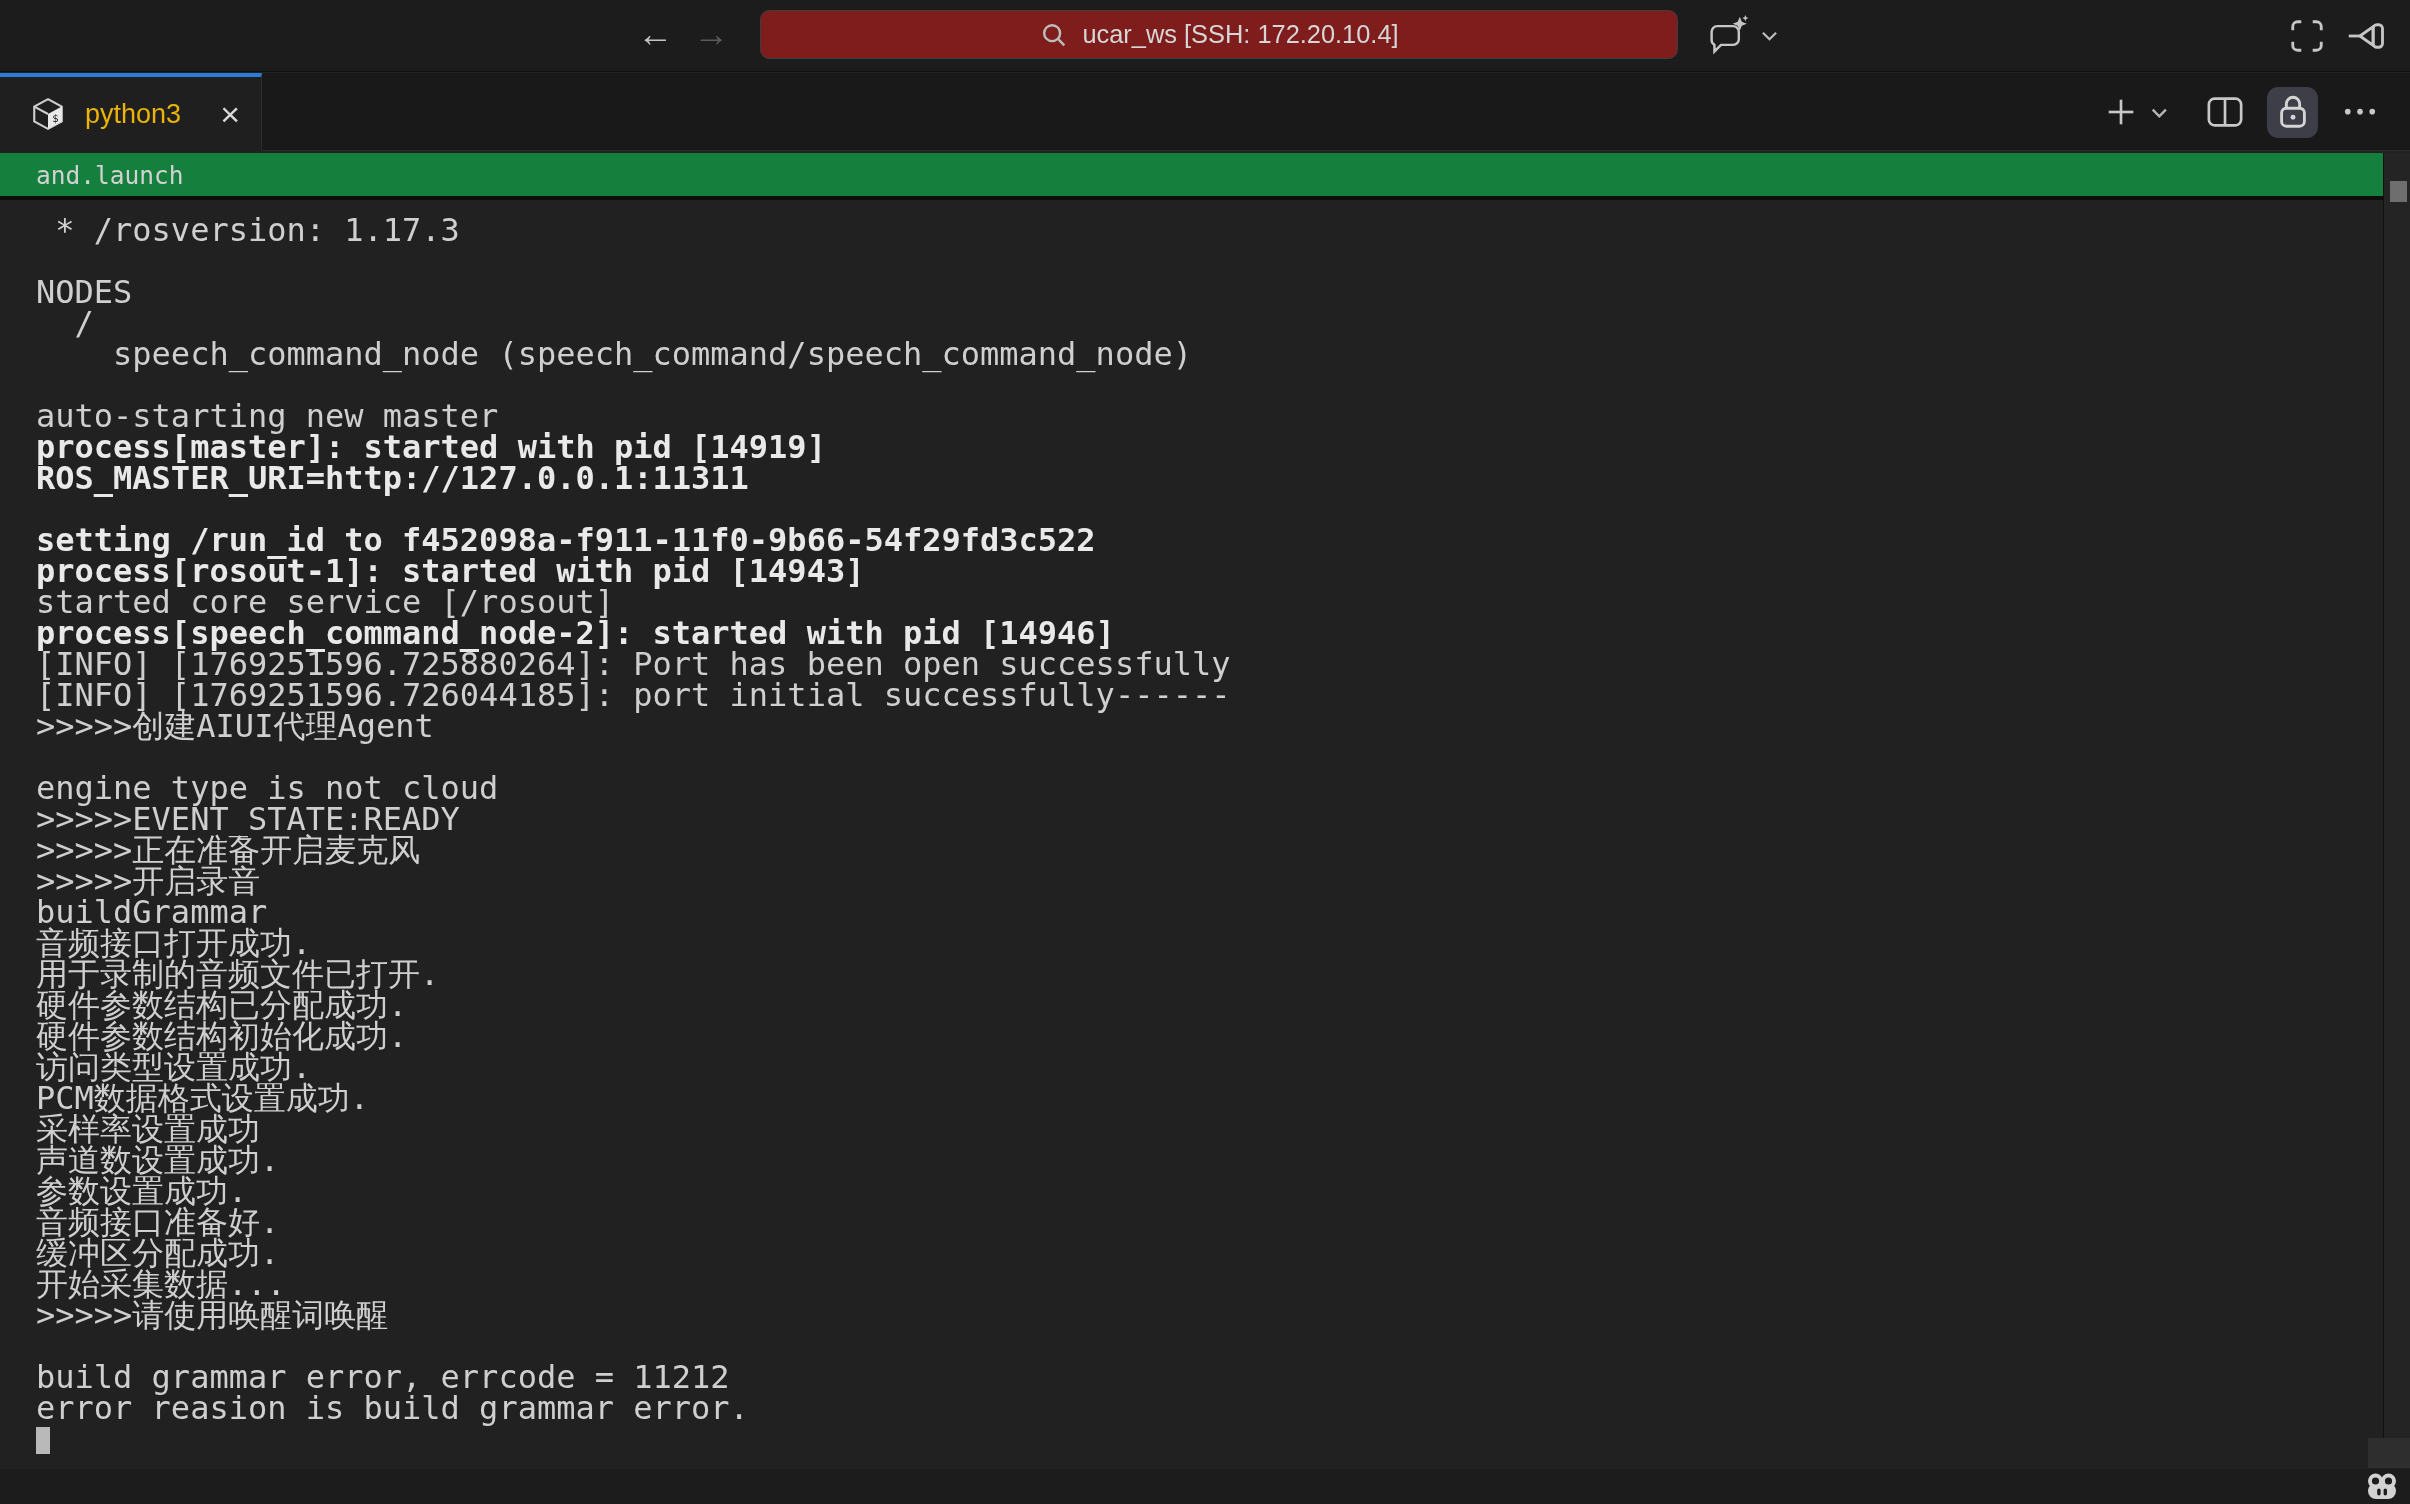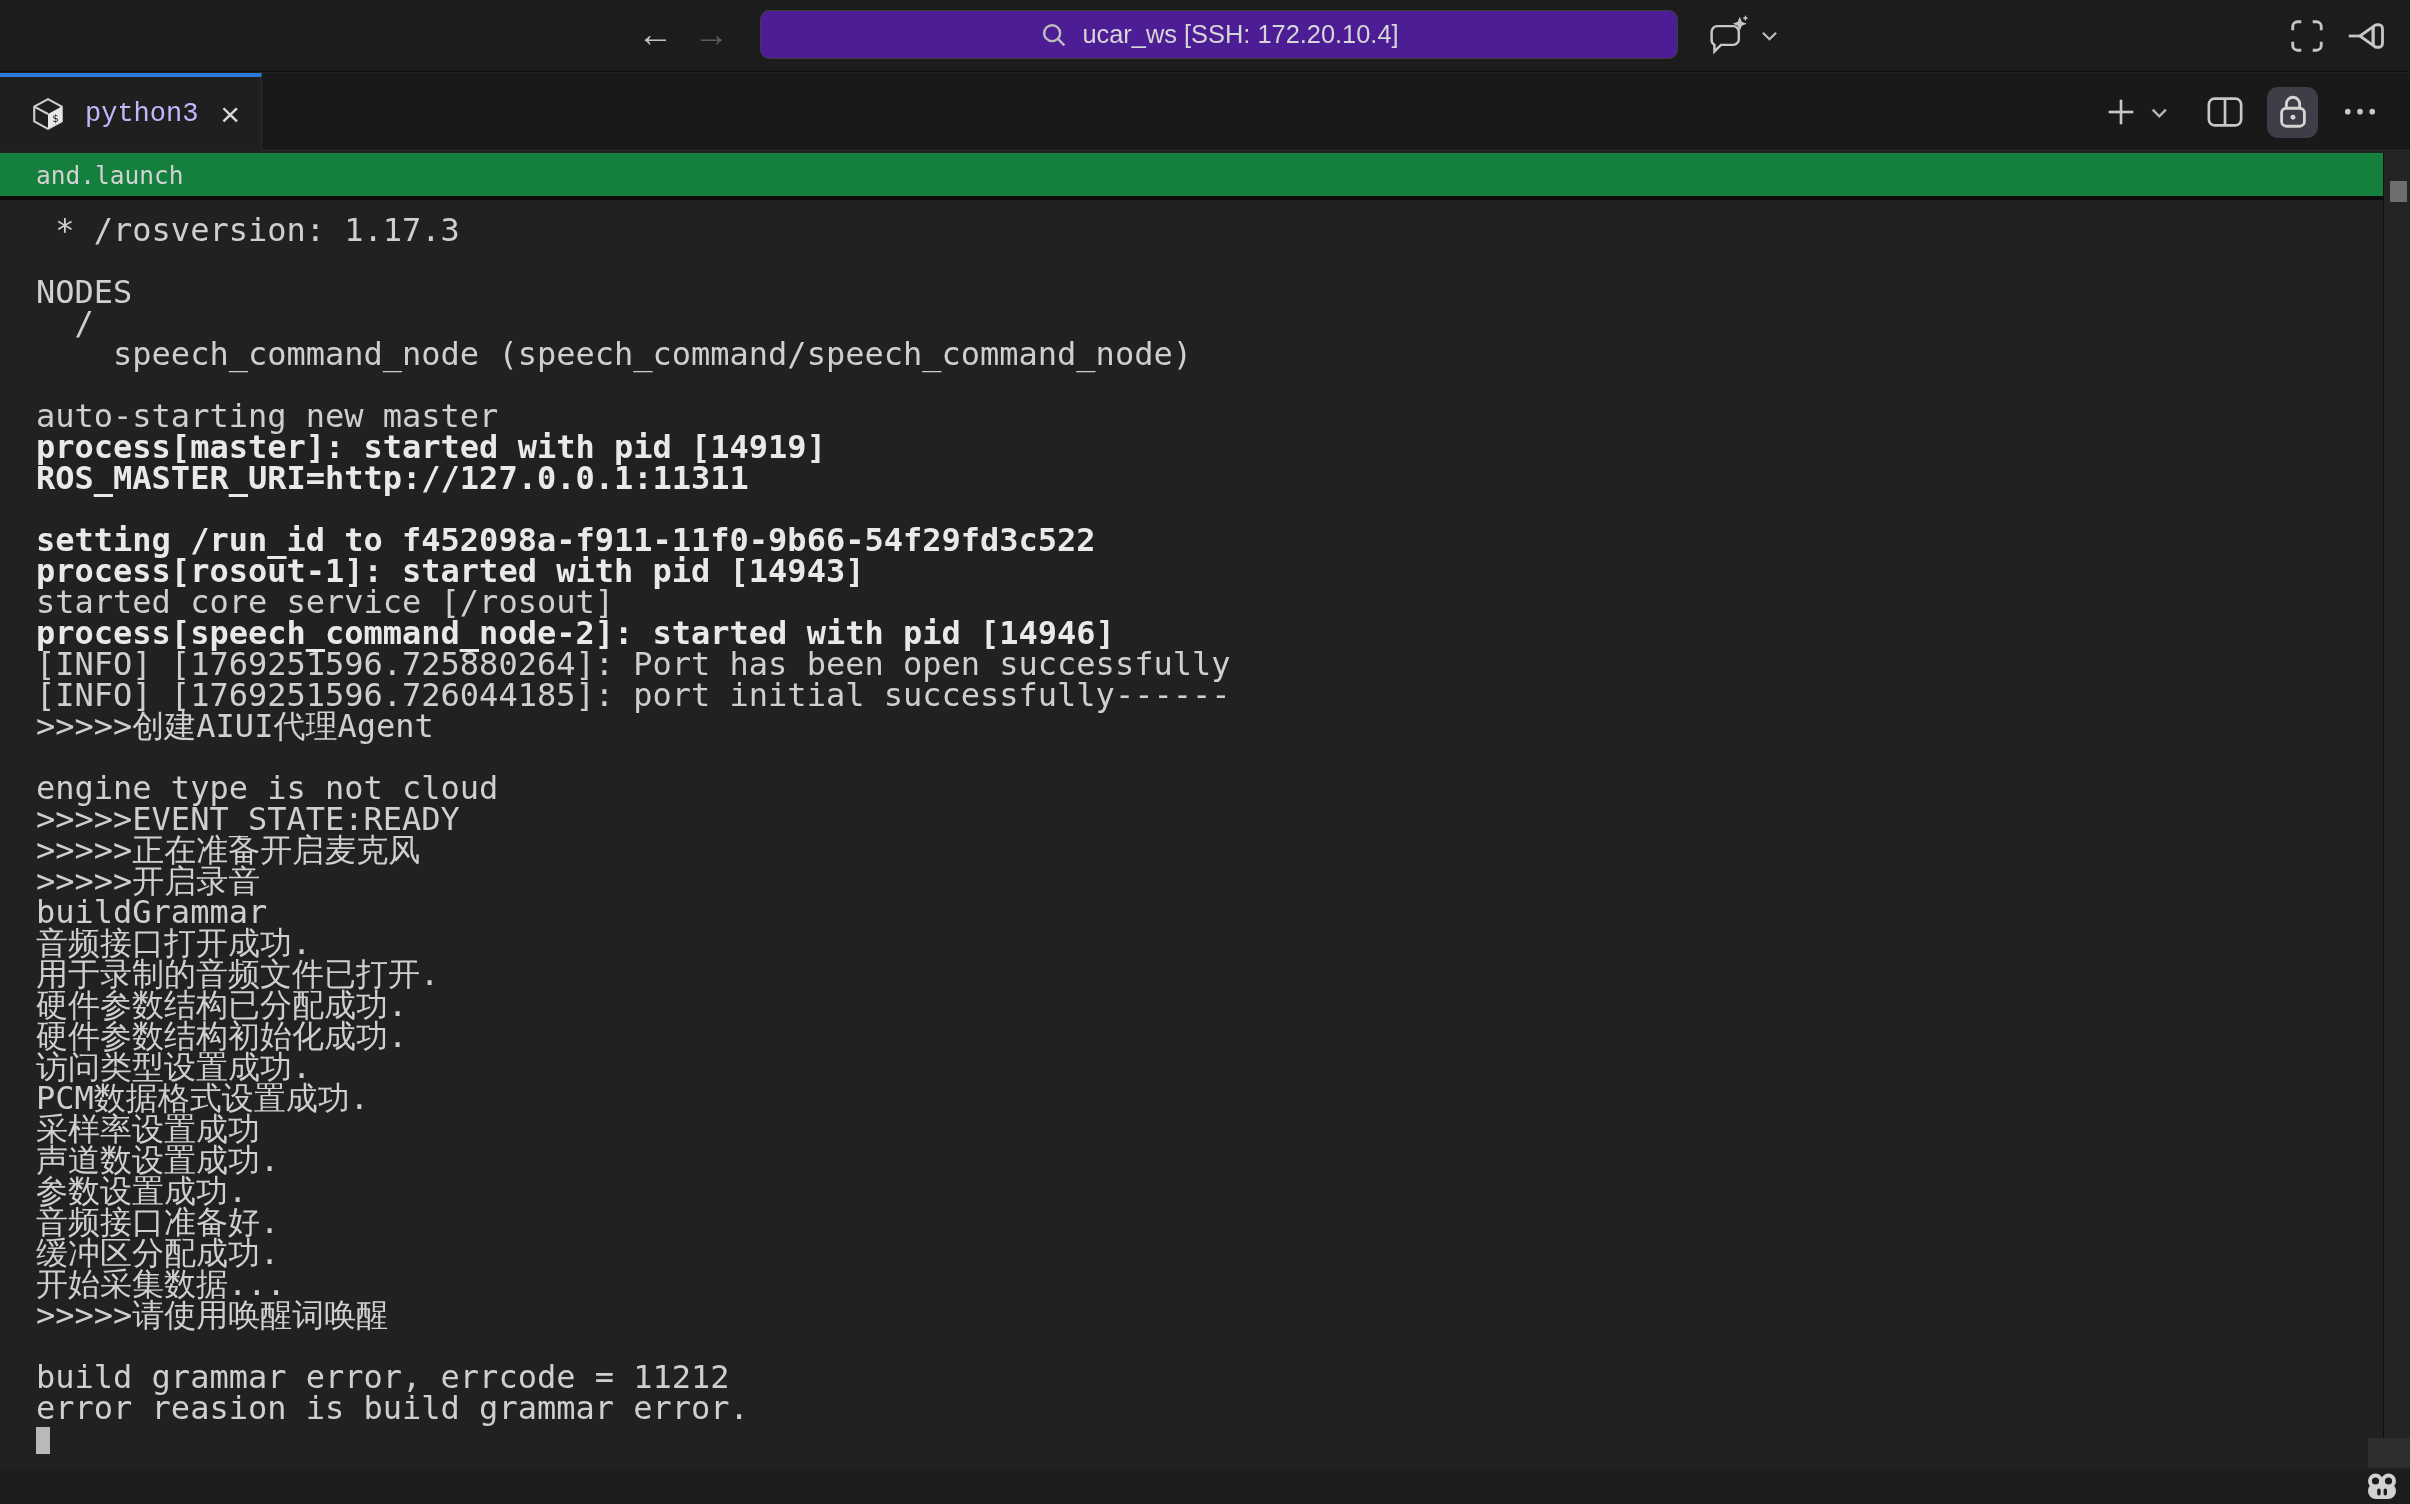--- a/index.html
+++ b/index.html
@@ -8,35 +8,35 @@
   .screen { position:relative; width:2411px; height:1505px; background:#212121; overflow:hidden; }
 
   
   .titlebar { position:absolute; top:0; left:0; width:2411px; height:72px;
               background:#1c1c1c; border-bottom:1.9px solid #0f0f0f; }
   .nav-arrow { position:absolute; top:11.3px; font-size:36px; line-height:45px; color:#c3c3c3;
                width:45px; text-align:center; cursor:default; }
   .nav-back { left:633px; }
   .nav-forward { left:689px; color:#5b5b5b; }
   .command-center { position:absolute; left:760px; top:10.4px; width:918px; height:49px;
-                    background:#4c1d95; border:1.9px solid #3e3e3e; border-radius:9.4px;
+                    background:#7f1d1d; border:1.9px solid #3e3e3e; border-radius:9.4px;
                     display:flex; align-items:center; justify-content:center; gap:13px;
                     color:#d6d6d6; font-size:25.4px; }
   .tb-icon { position:absolute; display:flex; align-items:center; gap:7.5px; }
   .chat-group { left:1706px; top:13px; }
   .fullscreen-btn { left:2288px; top:17px; }
   .pin-btn { left:2345px; top:17px; }
 
   
   .tabbar { position:absolute; top:73px; left:0; width:2411px; height:78px;
             background:#191919; border-bottom:1.9px solid #2c2c2c; }
   .tab { position:absolute; left:0; top:0; width:262px; height:78px; background:#1f1f1f;
          border-top:4.7px solid #2b7cd9; border-right:1.9px solid #2c2c2c;
          display:flex; align-items:center; padding-left:30px; }
-  .tab-label { margin-left:19px; font-size:27px; color:#c4b5fd;font-family:Liberation Mono, monospace; }
+  .tab-label { margin-left:19px; font-size:27px; color:#eab308; }
   .tab-close { margin-left:auto; margin-right:21px; font-size:34px; line-height:34px; color:#d8d8d8; }
   .tab-actions { position:absolute; right:32px; top:0; height:78px; display:flex; align-items:center; }
   .ta { display:flex; align-items:center; justify-content:center; }
   .lock-btn { width:51px; height:51px; background:#3e3e49; border-radius:11.3px; }
 
   
   .terminal { position:absolute; top:153px; left:0; width:2411px; height:1315px; background:#212121; }
   .term-sticky { height:47px; background:#15803d; border-bottom:4.7px solid #0d0d0d;
                  padding-left:36px; line-height:45px;
                  font-family:"DejaVu Sans Mono", monospace; font-size:24.5px; color:#d2d2d2;

